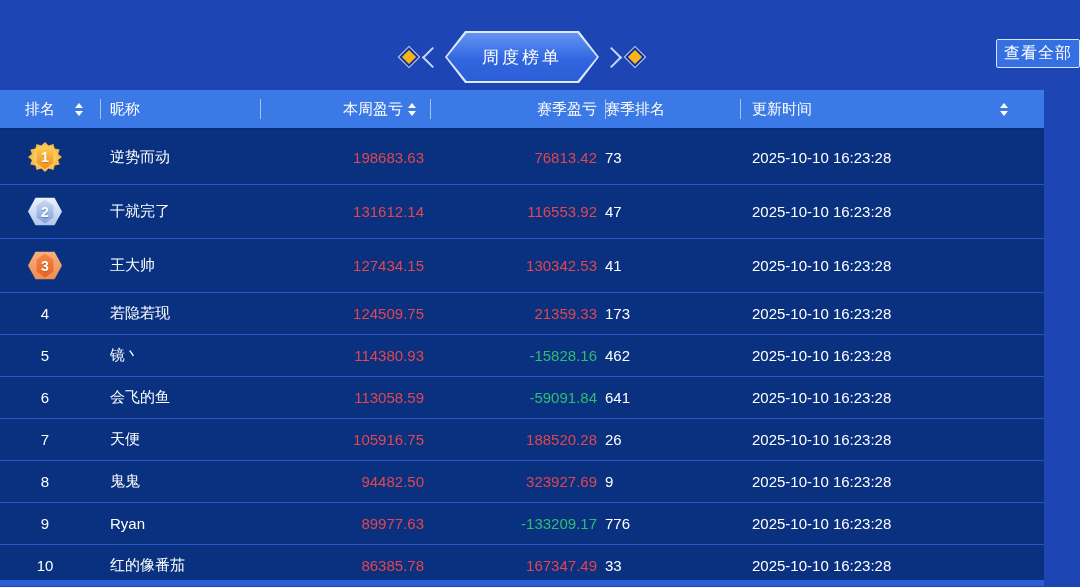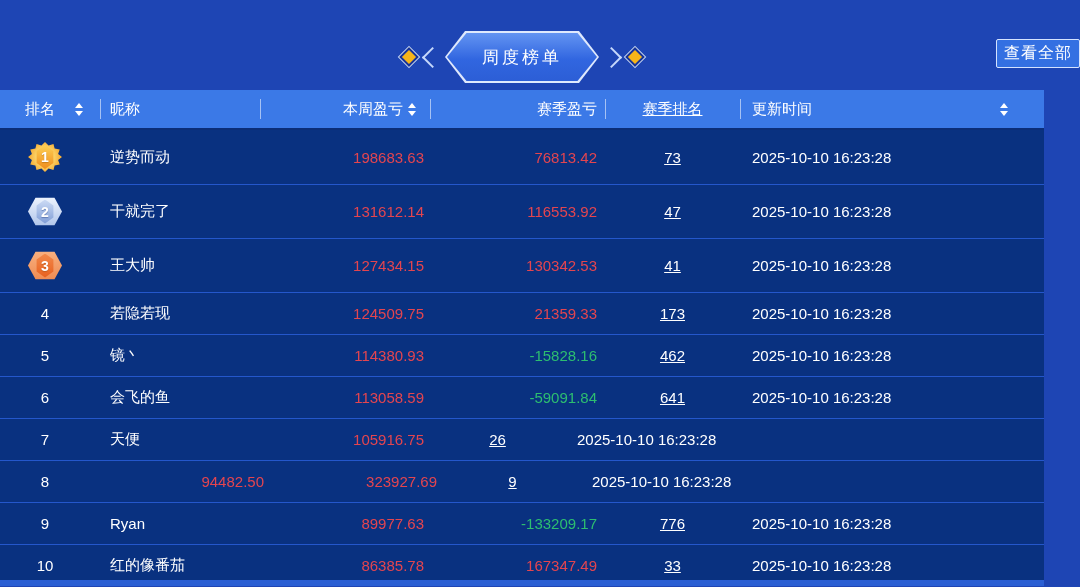--- a/index.html
+++ b/index.html
@@ -56,21 +56,21 @@
   .thead{
     display:flex;height:40px;box-sizing:border-box;
     background:var(--header-bg);border-bottom:2px solid #0b2d78;
     font-size:15px;
   }
   .cell{display:flex;align-items:center;box-sizing:border-box;position:relative;}
   .c1{width:100px;padding-left:25px;}
   .c2{width:160px;padding-left:10px;}
   .c3{width:170px;justify-content:flex-end;padding-right:6px;}
   .c4{width:175px;justify-content:flex-end;padding-right:8px;}
-  .c5{width:135px;justify-content:center;text-decoration:underline;}
+  .c5{width:135px;justify-content:flex-start;}
   .c6{flex:1;padding-left:12px;}
   .thead .c1{gap:20px;}
   .thead .c3{padding-right:14px;gap:5px;}
   .thead .c6{justify-content:space-between;padding-right:36px;}
   .hdiv::before{
     content:"";position:absolute;left:0;top:9px;bottom:9px;width:1px;
     background:rgba(255,255,255,.55);
   }
   .sort{display:inline-flex;flex-direction:column;align-items:center;gap:3px;cursor:pointer;}
   .sort i{display:block;width:0;height:0;border-left:4px solid transparent;border-right:4px solid transparent;}
@@ -304,34 +304,40 @@
 
         <span class="rank-num">7</span>
       </span>
     </div>
     <div class="cell c2">
       <span class="nickname">天便</span>
     </div>
     <div class="cell c3">
       <span class="week-pnl">105916.75</span>
     </div>
+    <div class="cell c4">
+      <span class="season-pnl red">188520.28</span>
+    </div>
     <div class="cell c5">
       <span class="season-rank">26</span>
     </div>
     <div class="cell c6">
       <span class="update-time">2025-10-10 16:23:28</span>
     </div>
   </div>
 
   <div class="row">
     <div class="cell c1">
       <span class="rank-badge">
 
         <span class="rank-num">8</span>
       </span>
+    </div>
+    <div class="cell c2">
+      <span class="nickname">鬼鬼</span>
     </div>
     <div class="cell c3">
       <span class="week-pnl">94482.50</span>
     </div>
     <div class="cell c4">
       <span class="season-pnl red">323927.69</span>
     </div>
     <div class="cell c5">
       <span class="season-rank">9</span>
     </div>

